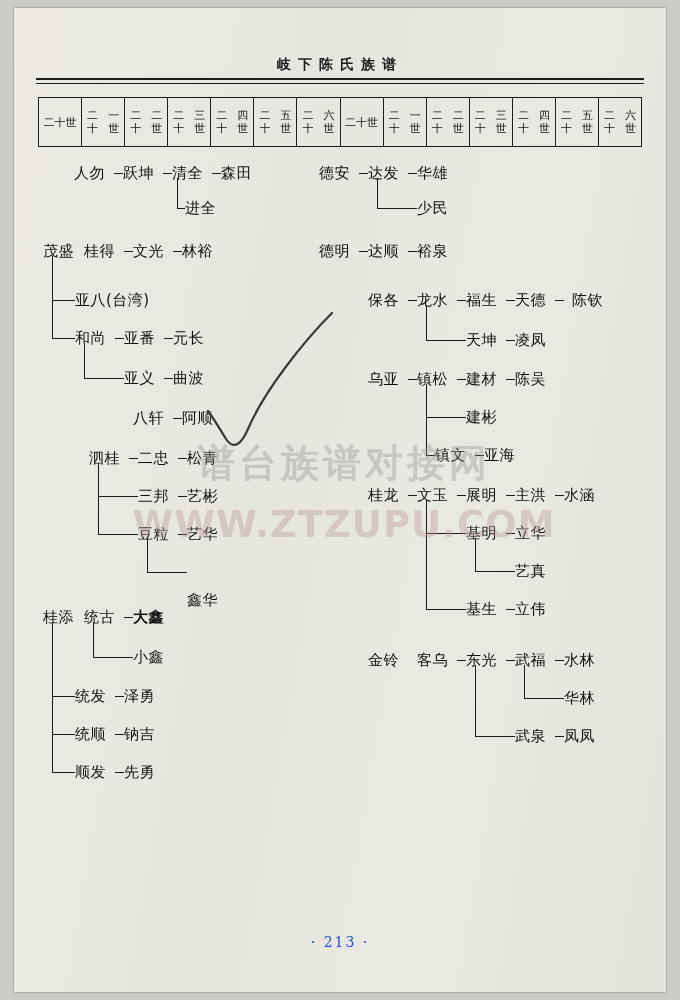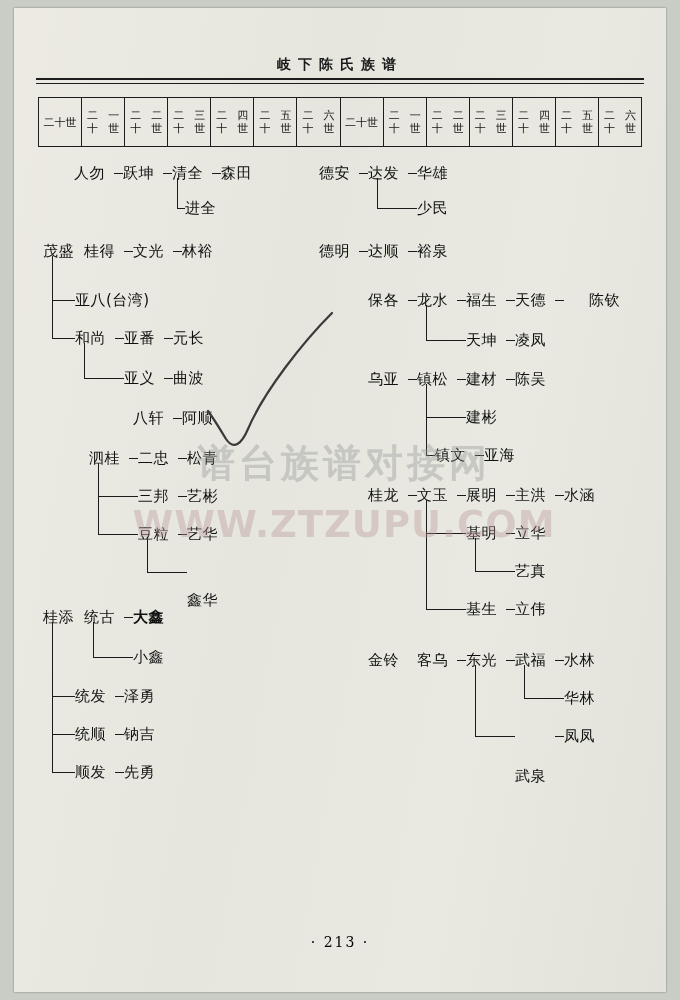--- a/index.html
+++ b/index.html
@@ -102,21 +102,21 @@
   }
   .ghost{
     position:absolute;
     color:rgba(120,120,120,.22);
     font-size:13px;
     font-family:"DejaVu Sans","Liberation Sans",sans-serif;
     pointer-events:none;
   }
   .page-number{
     position:absolute;bottom:42px;left:0;width:100%;
-    text-align:center;font-size:14px;color:#000000;
+    text-align:center;font-size:14px;color:#1d4ed8;
     letter-spacing:2px;
     font-family:"DejaVu Serif","Liberation Serif",serif;
   }
 </style>
 </head>
 <body>
 
 <div class="page">
   <div class="paper-tint"></div>
 
@@ -291,21 +291,21 @@
     <div class="node" style="left:403px;top:86px;">裕泉</div>
 
     <div class="node" style="left:354px;top:135px;">保各</div>
     <div class="dash" style="left:394px;top:144px;width:9px;"></div>
     <div class="node" style="left:403px;top:135px;">龙水</div>
     <div class="dash" style="left:443px;top:144px;width:9px;"></div>
     <div class="node" style="left:452px;top:135px;">福生</div>
     <div class="dash" style="left:492px;top:144px;width:9px;"></div>
     <div class="node" style="left:501px;top:135px;">天德</div>
     <div class="dash" style="left:541px;top:144px;width:9px;"></div>
-    <div class="node" style="left:567px;top:135px;padding-left:8px;">陈钦</div>
+    <div class="node" style="left:550px;top:135px;padding-left:8px;">陈钦</div>
 
     <div class="vline" style="left:412px;top:149px;height:35px;"></div>
     <div class="dash" style="left:412px;top:184px;width:40px;"></div>
     <div class="node" style="left:452px;top:175px;">天坤</div>
     <div class="dash" style="left:492px;top:184px;width:9px;"></div>
     <div class="node" style="left:501px;top:175px;">凌凤</div>
 
     <div class="node" style="left:354px;top:214px;">乌亚</div>
     <div class="dash" style="left:394px;top:223px;width:9px;"></div>
     <div class="node" style="left:403px;top:214px;">镇松</div>
@@ -358,21 +358,21 @@
     <div class="node" style="left:501px;top:495px;">武福</div>
     <div class="dash" style="left:541px;top:504px;width:9px;"></div>
     <div class="node" style="left:550px;top:495px;">水林</div>
 
     <div class="vline" style="left:510px;top:509px;height:33px;"></div>
     <div class="dash" style="left:510px;top:542px;width:40px;"></div>
     <div class="node" style="left:550px;top:533px;">华林</div>
 
     <div class="vline" style="left:461px;top:509px;height:71px;"></div>
     <div class="dash" style="left:461px;top:580px;width:40px;"></div>
-    <div class="node" style="left:501px;top:571px;margin-top:40px;">武泉</div>
+    <div class="node" style="left:501px;top:571px;">武泉</div>
     <div class="dash" style="left:541px;top:580px;width:9px;"></div>
     <div class="node" style="left:550px;top:571px;">凤凤</div>
 
     <svg class="swoosh" viewBox="0 0 140 150">
       <path d="M128 2 C100 30 60 80 44 118 C38 132 30 140 22 128 C16 118 10 108 4 100" fill="none" stroke="#3a3a3a" stroke-width="2.2" stroke-linecap="round"></path>
     </svg>
 
     <div class="ghost" style="left:195px;top:620px;">　</div>
   </div>
 

